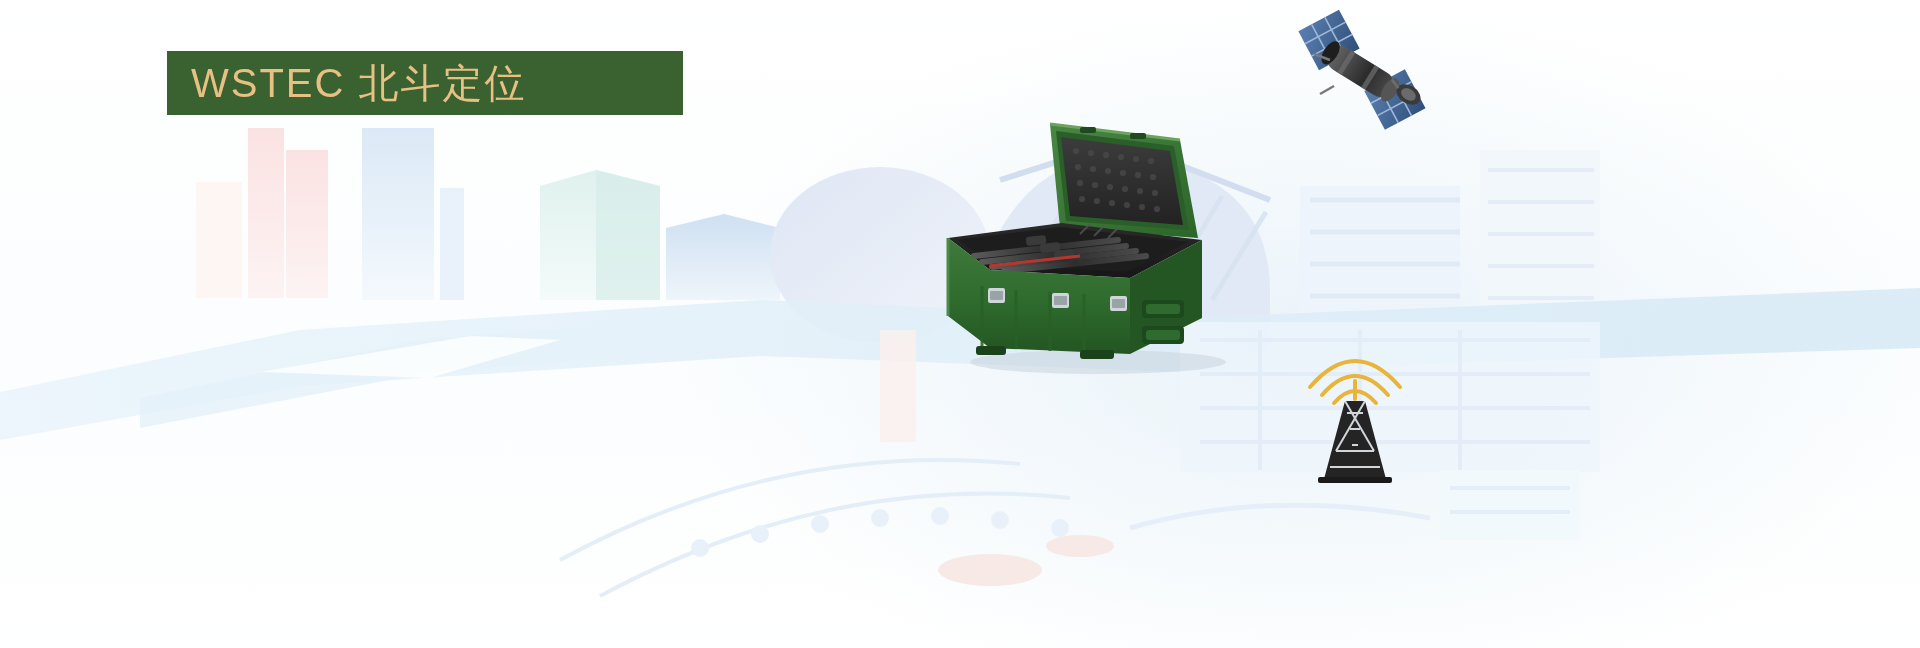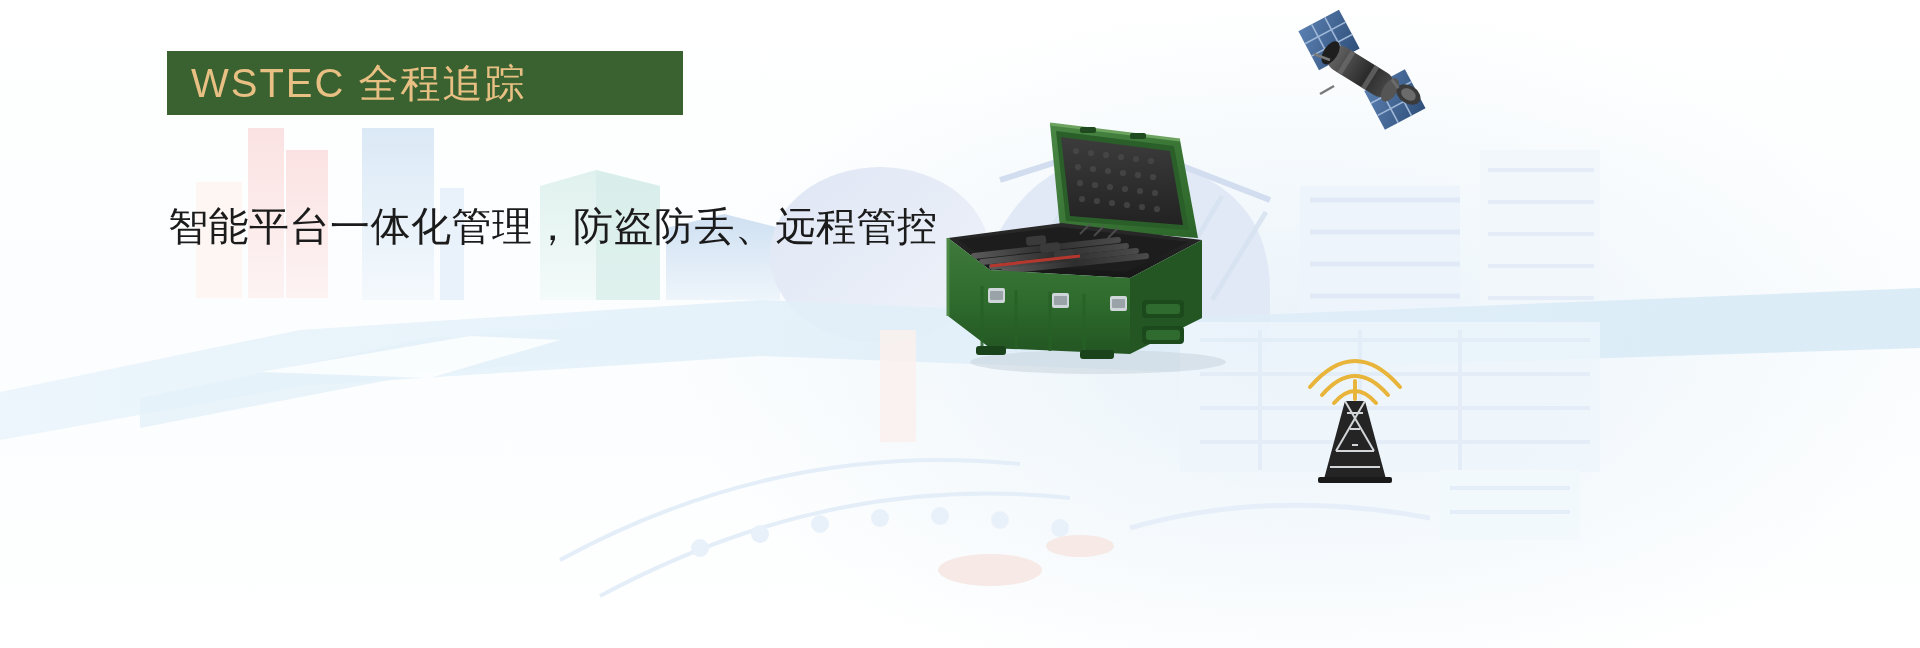--- a/index.html
+++ b/index.html
@@ -169,25 +169,24 @@
     </g>
     <path d="M1130 528 q140 -40 300 -10" fill="none" stroke="#e6eff9" stroke-width="5"></path>
     <rect x="1440" y="470" width="140" height="70" fill="#f2f8fc" opacity=".9"></rect>
     <g stroke="#e4eef8" stroke-width="4" fill="none">
       <path d="M1450 488 l120 0"></path>
         <path d="M1450 512 l120 0"></path>
     </g>
   </svg>
 
   <div id="title-plate">
-    <span id="title-text">WSTEC 全程追踪</span>
+    <span id="title-text">WSTEC 北斗定位</span>
   </div>
 
   <div id="copy">
-    <div class="copy-line">智能平台一体化管理，防盗防丢、远程管控</div>
   </div>
 
   <svg id="case-photo" viewBox="0 0 330 265">
     <defs>
       <linearGradient id="caseBodyG" x1="0" y1="0" x2="0" y2="1">
         <stop offset="0%" stop-color="#3f7a3c"></stop>
         <stop offset="55%" stop-color="#2e6b2d"></stop>
         <stop offset="100%" stop-color="#235522"></stop>
       </linearGradient>
       <linearGradient id="caseLidG" x1="0" y1="0" x2="1" y2="1">

